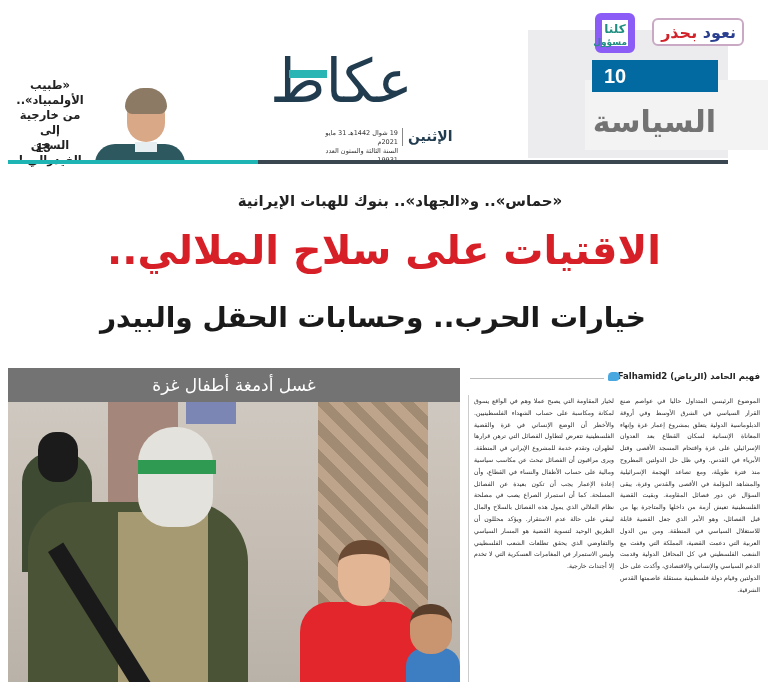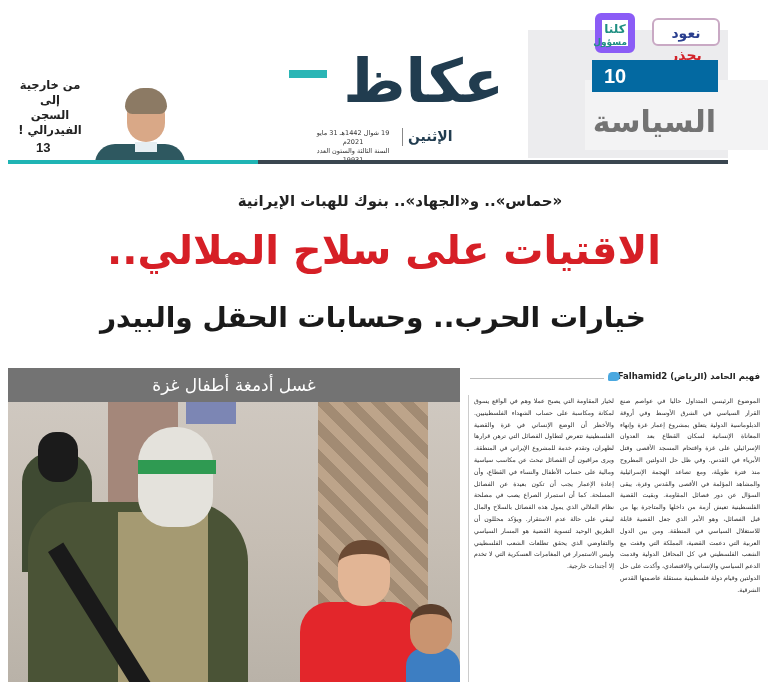--- a/index.html
+++ b/index.html
@@ -7,31 +7,31 @@
   body { font-family: "DejaVu Sans", sans-serif; position: relative; color: #222; }
 
   
   .masthead { position: absolute; left: 0; top: 0; width: 768px; height: 165px; }
   .right-bg { position: absolute; left: 528px; top: 30px; width: 200px; height: 128px; background: #ececee; }
   .right-bg2 { position: absolute; left: 585px; top: 80px; width: 183px; height: 70px; background: #f3f3f4; }
 
   .badge { position: absolute; font-weight: bold; font-size: 15px; border-radius: 6px; padding: 2px 6px; background: #fff; direction: rtl; }
   .badge-kolna { left: 595px; top: 13px; width: 40px; height: 40px; border: 7px solid #8b5cf6; color: #1f8f82; font-size: 12px; line-height: 13px; text-align: center; padding: 3px 1px; }
   .badge-kolna .small { font-size: 9px; display:block; }
-  .badge-naud { left: 652px; top: 18px; width: 68px; height: 28px; border: 2px solid #c9a9c4; color: #2a3f8f; font-size: 14px; line-height: 22px; text-align:center; }
+  .badge-naud { left: 652px; top: 18px; width: 92px; height: 28px; border: 2px solid #c9a9c4; color: #2a3f8f; font-size: 16px; line-height: 22px; }
   .badge-naud .red { color: #d2232a; }
 
   .section-num { position: absolute; left: 592px; top: 60px; width: 126px; height: 32px; background: #0369a1; color: #fff; font-weight: bold; font-size: 20px; line-height: 32px; padding-left: 12px; font-family: "Liberation Sans", sans-serif; }
   .section-name { position: absolute; left: 596px; top: 104px; width: 120px; font-size: 30px; font-weight: bold; color: #737373; direction: rtl; text-align: center; }
   .logo-bar { position: absolute; left: 289px; top: 70px; width: 38px; height: 8px; background: #2ab5b5; }
-  .logo-text { position: absolute; left: 270px; top: 46px; width: 234px; text-align: right; font-size: 60px; font-weight: bold; color: #213c4f; letter-spacing: -2px; line-height: 70px; direction: rtl; }
+  .logo-text { position: absolute; left: 270px; top: 46px; width: 234px; text-align: left; font-size: 60px; font-weight: normal; color: #213c4f; letter-spacing: -2px; line-height: 70px; direction: rtl; }
 
   .day { position: absolute; left: 408px; top: 128px; font-size: 14px; font-weight: bold; color: #213c4f; direction: rtl; }
   .day-sep { position: absolute; left: 402px; top: 128px; width: 1px; height: 18px; background: #888; }
-  .date { position: absolute; left: 308px; top: 129px; width: 90px; font-size: 6.5px; line-height: 9px; color: #333; direction: rtl; text-align: center; }
+  .date { position: absolute; left: 308px; top: 129px; width: 90px; font-size: 6.5px; line-height: 9px; color: #333; direction: rtl; text-align: right; }
 
   .promo { position: absolute; left: 10px; top: 78px; width: 80px; text-align: center; direction: rtl; font-weight: bold; font-size: 11.5px; line-height: 15px; color: #222; }
   .promo-page { position: absolute; left: 36px; top: 140px; font-family: "Liberation Sans", sans-serif; font-weight: bold; font-size: 13px; color: #222; }
   .portrait { position: absolute; left: 95px; top: 88px; width: 90px; height: 72px; overflow: hidden; }
   .portrait .hair { position: absolute; left: 30px; top: 0; width: 42px; height: 26px; background: #8c7a64; border-radius: 20px 20px 8px 8px; }
   .portrait .face { position: absolute; left: 32px; top: 10px; width: 38px; height: 44px; background: #d9a887; border-radius: 18px 18px 20px 20px; }
   .portrait .shirt { position: absolute; left: 0; top: 56px; width: 90px; height: 20px; background: #2e5860; border-radius: 40px 40px 0 0; }
   .portrait .collar { position: absolute; left: 40px; top: 54px; width: 22px; height: 10px; background: #e6eef2; }
 
   .rule-teal { position: absolute; left: 8px; top: 160px; width: 250px; height: 4px; background: #1fb4b4; }
@@ -95,20 +95,21 @@
   <div class="logo-bar"></div>
 
   <div class="day">الإثنين</div>
   <div class="day-sep"></div>
   <div class="date">
     <div>19 شوال 1442هـ 31 مايو 2021م</div>
     <div>السنة الثالثة والستون العدد 19931</div>
   </div>
 
   <div class="promo">
+    <div>«طبيب الأولمبياد»..</div>
     <div>من خارجية إلى</div>
     <div>السجن الفيدرالي !</div>
   </div>
   <div class="promo-page">13</div>
   <div class="portrait">
     <div class="shirt"></div>
       <div class="collar"></div>
       <div class="face"></div>
       <div class="hair"></div>
   </div>

